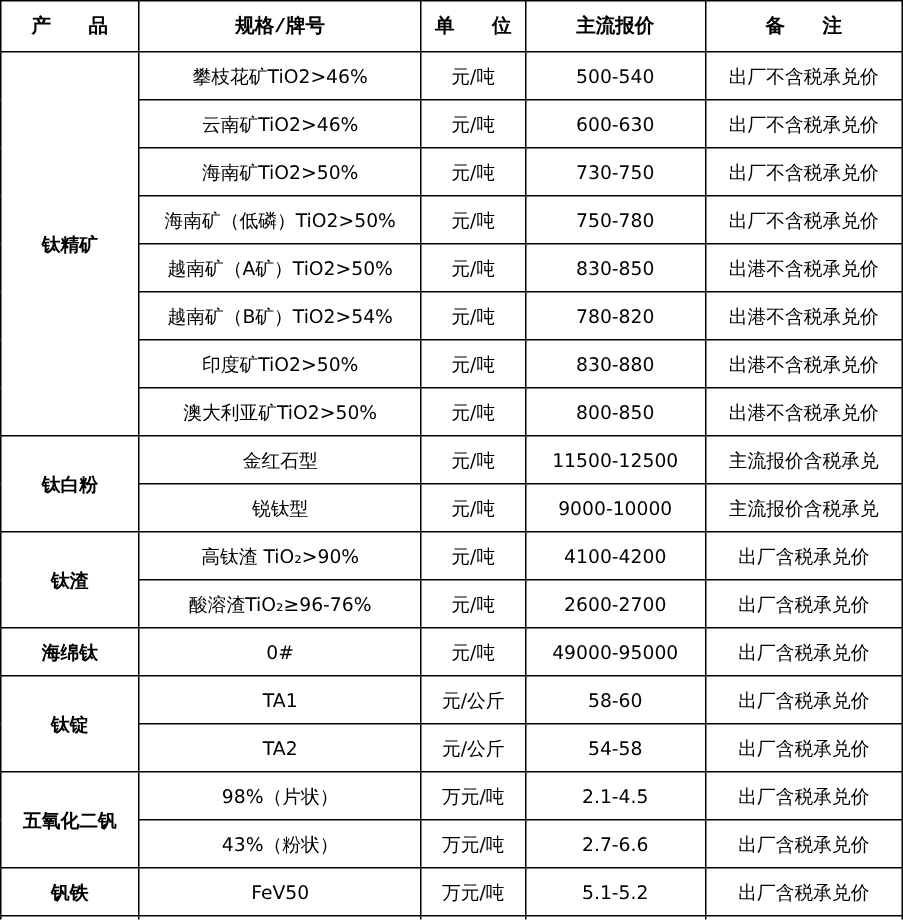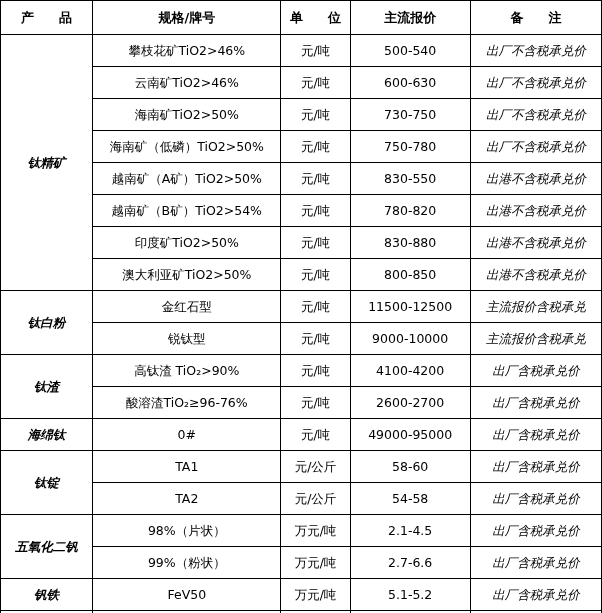--- a/index.html
+++ b/index.html
@@ -27,36 +27,36 @@
     line-height: 1.2;
     padding: 0;
     height: 31px;
     overflow: hidden;
     white-space: nowrap;
   }
   #price-table thead th {
     font-weight: bold;
     font-size: 13px;
     height: 33px;
+    font-family: Liberation Mono, monospace;
   }
   .col-product { width: 92px; }
   .col-spec    { width: 188px; }
   .col-unit    { width: 69px; }
   .col-price   { width: 120px; }
   .col-remark  { width: 131px; }
   td.group-cell {
     font-weight: bold;
     font-size: 13px;
-    font-style: italic;
   }
   th.head-product, th.head-unit, th.head-remark {
     letter-spacing: 6px;
     text-indent: 6px;
   }
-  .remark-cell { font-size: 12px; font-style: italic; }
+  .remark-cell { font-size: 12px; }
   .spec-cell { font-size: 12.5px; }
 </style>
 </head>
 <body>
 
 <table id="price-table">
   <colgroup>
     <col class="col-product">
     <col class="col-spec">
     <col class="col-unit">
@@ -94,21 +94,21 @@
       </tr>
       <tr>
         <td class="spec-cell">海南矿（低磷）TiO2&gt;50%</td>
         <td>元/吨</td>
         <td>750-780</td>
         <td class="remark-cell">出厂不含税承兑价</td>
       </tr>
       <tr>
         <td class="spec-cell">越南矿（A矿）TiO2&gt;50%</td>
         <td>元/吨</td>
-        <td>830-550</td>
+        <td>830-850</td>
         <td class="remark-cell">出港不含税承兑价</td>
       </tr>
       <tr>
         <td class="spec-cell">越南矿（B矿）TiO2&gt;54%</td>
         <td>元/吨</td>
         <td>780-820</td>
         <td class="remark-cell">出港不含税承兑价</td>
       </tr>
       <tr>
         <td class="spec-cell">印度矿TiO2&gt;50%</td>
@@ -169,21 +169,21 @@
         <td class="remark-cell">出厂含税承兑价</td>
       </tr>
       <tr>
         <td class="group-cell" rowspan="2">五氧化二钒</td>
         <td class="spec-cell">98%（片状）</td>
         <td>万元/吨</td>
         <td>2.1-4.5</td>
         <td class="remark-cell">出厂含税承兑价</td>
       </tr>
       <tr>
-        <td class="spec-cell">99%（粉状）</td>
+        <td class="spec-cell">43%（粉状）</td>
         <td>万元/吨</td>
         <td>2.7-6.6</td>
         <td class="remark-cell">出厂含税承兑价</td>
       </tr>
       <tr>
         <td class="group-cell" rowspan="1">钒铁</td>
         <td class="spec-cell">FeV50</td>
         <td>万元/吨</td>
         <td>5.1-5.2</td>
         <td class="remark-cell">出厂含税承兑价</td>

